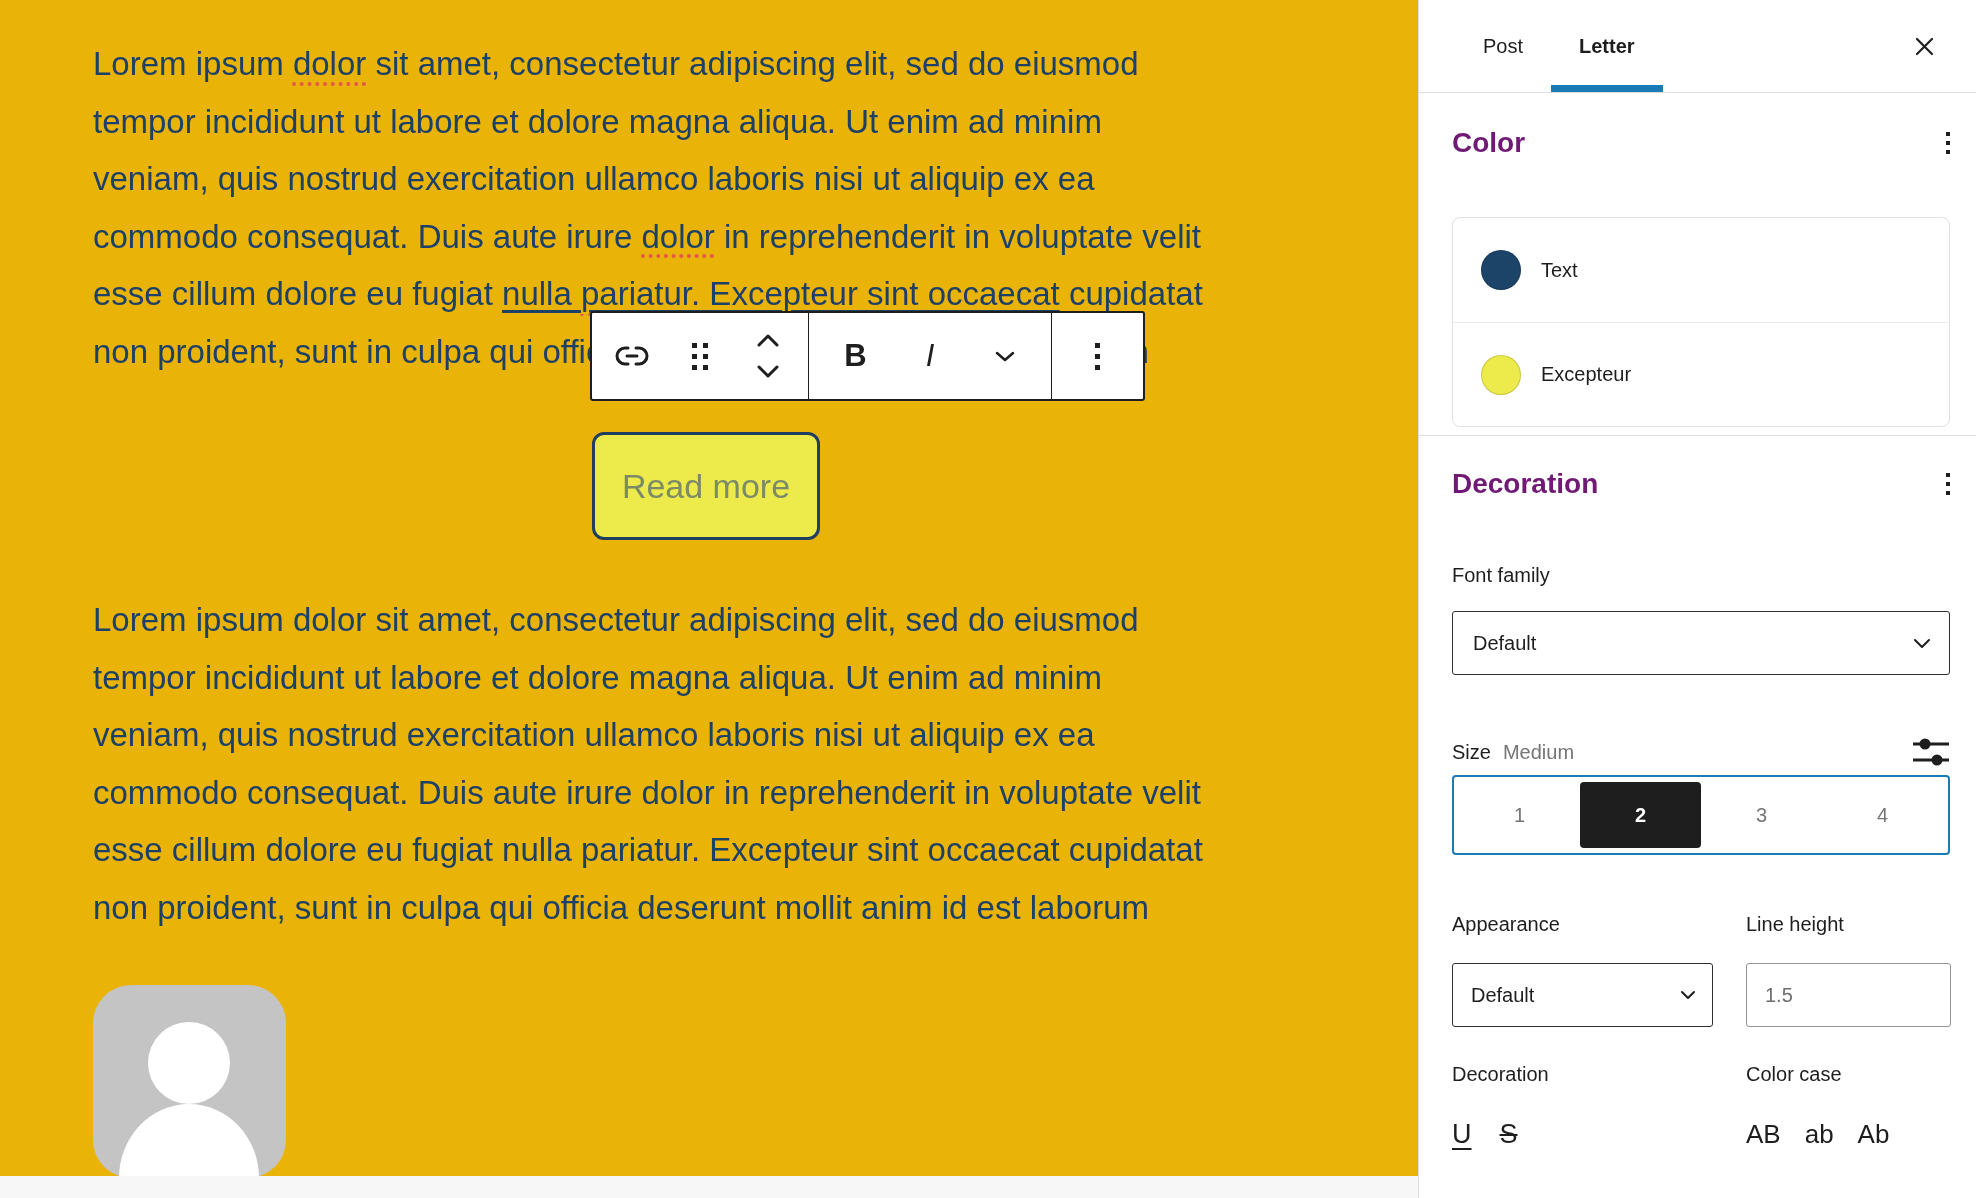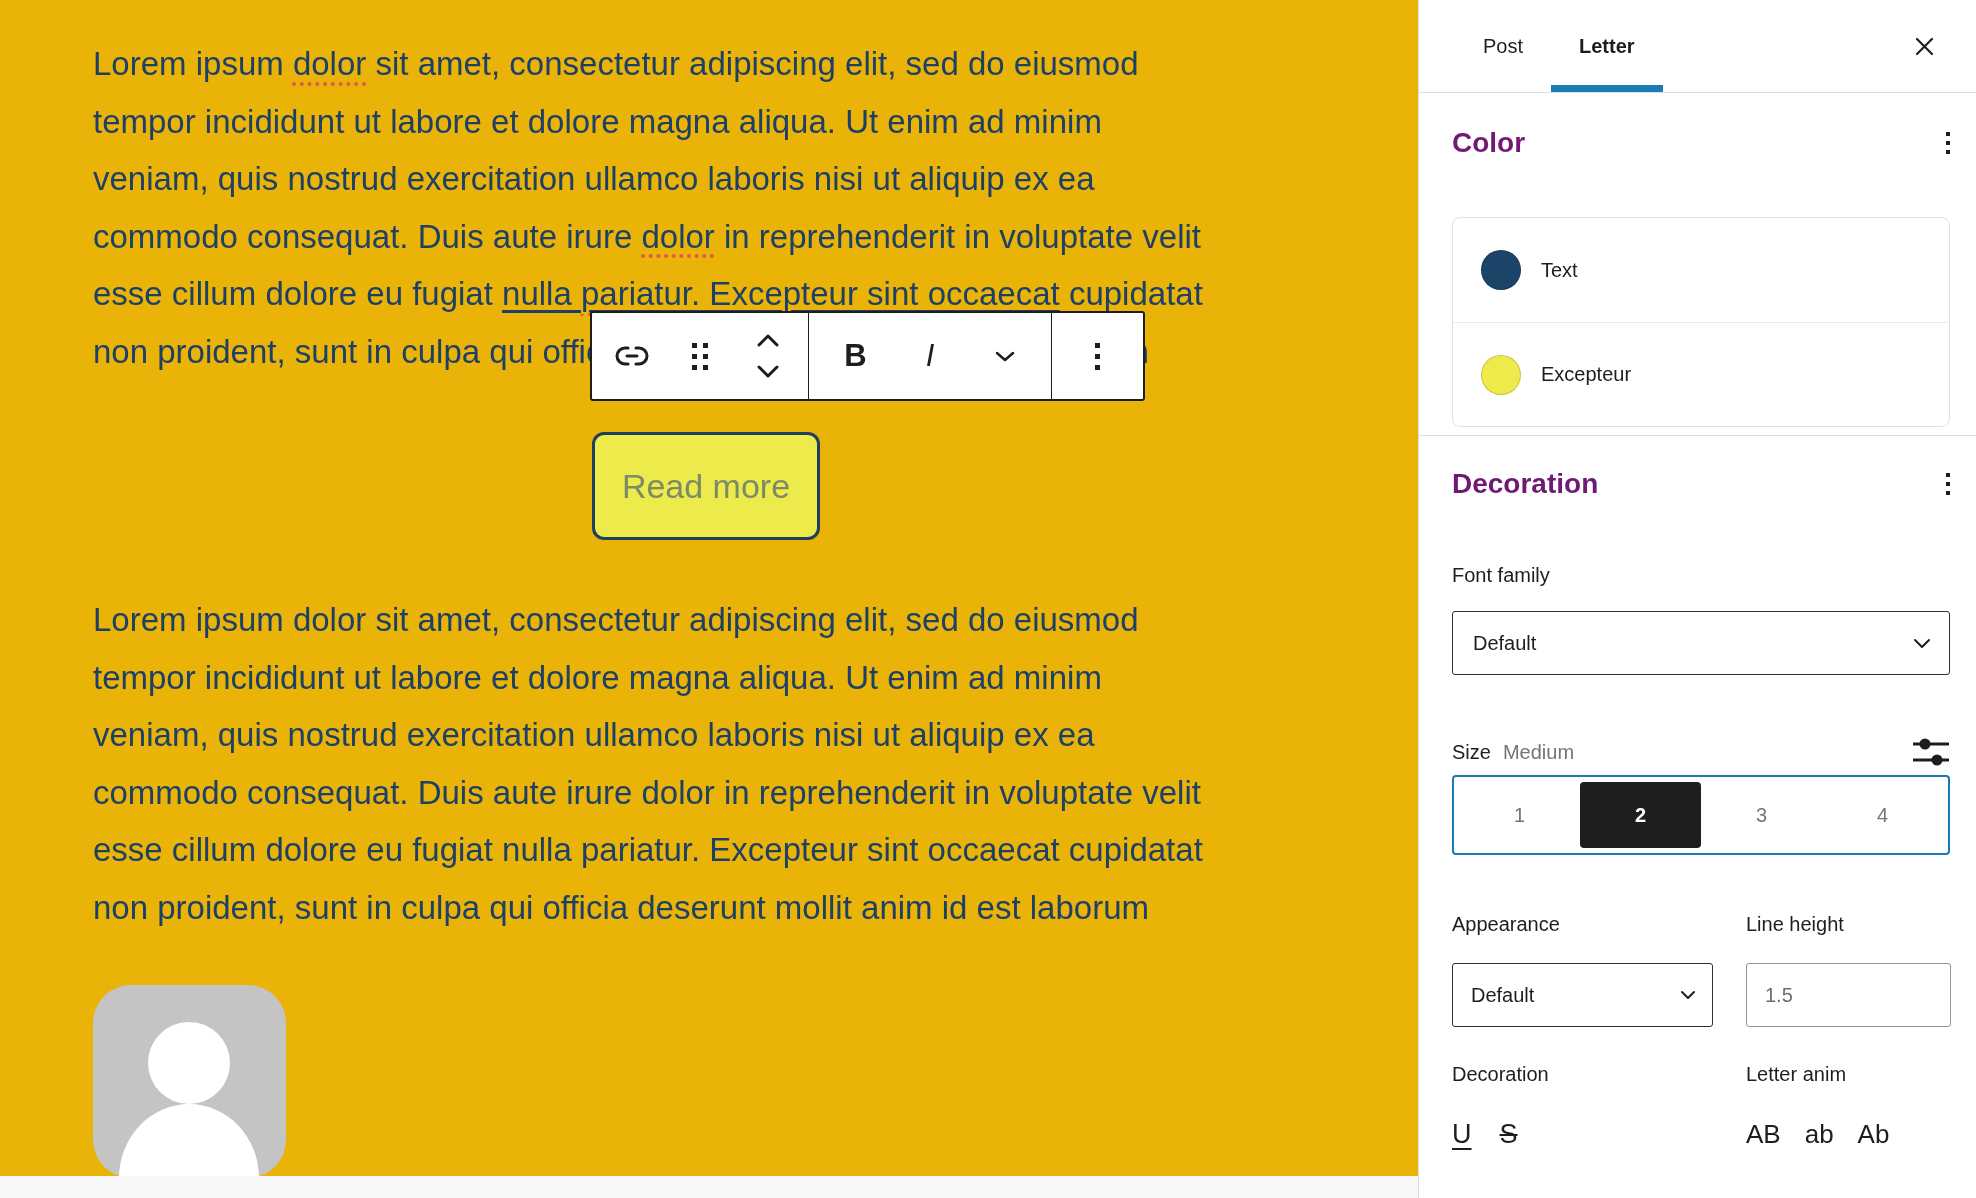--- a/index.html
+++ b/index.html
@@ -277,21 +277,21 @@
           <polyline points="2,2 8,8 14,2"></polyline>
         </svg>
       </div>
       <div class="ctrl">
         <input class="lh-input" value="1.5" style="">
       </div>
     </div>
 
     <div class="two-col grid-decoration">
       <div class="field-label">Decoration</div>
-      <div class="field-label">Letter anim</div>
+      <div class="field-label">Color case</div>
       <div class="deco-icons">
         <span class="deco-btn u-ico">U</span>
         <span class="deco-btn s-ico">S</span>
       </div>
       <div class="case-icons">
         <span class="case-btn">AB</span>
         <span class="case-btn">ab</span>
         <span class="case-btn">Ab</span>
       </div>
     </div>

